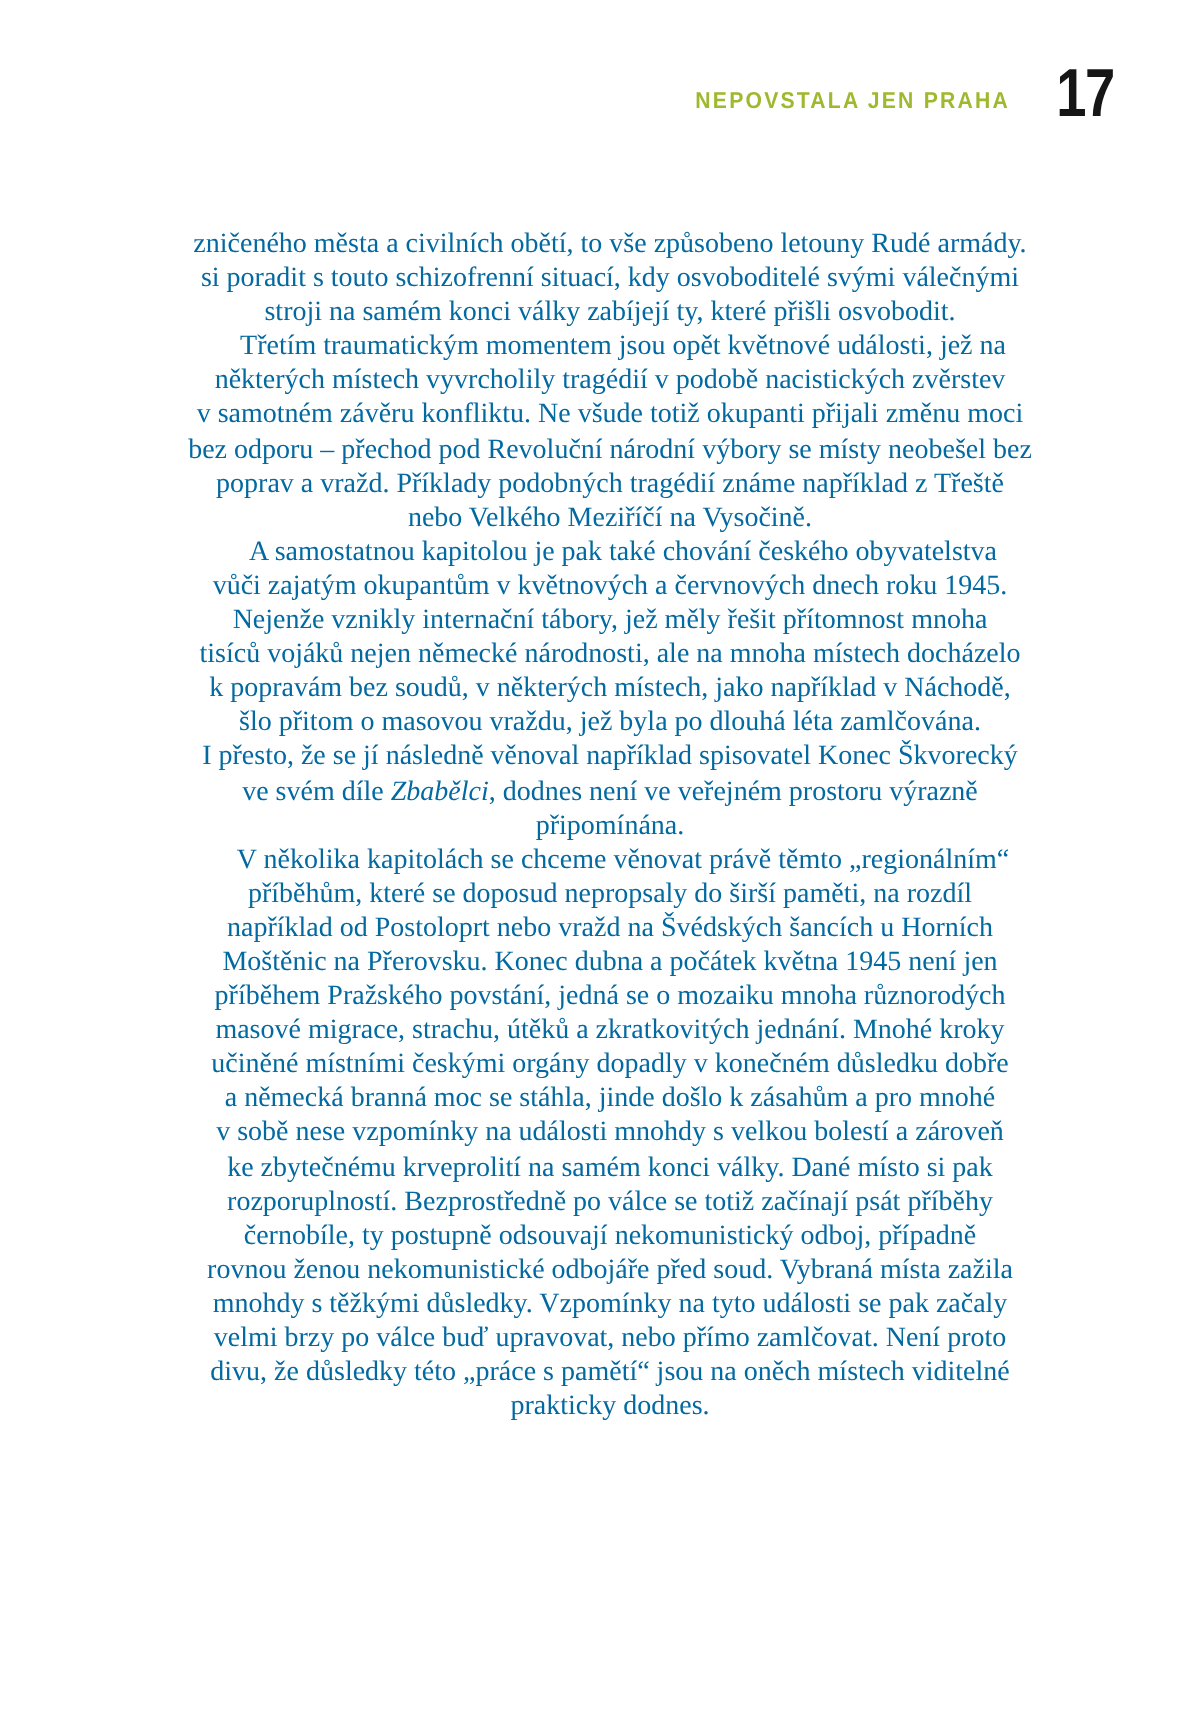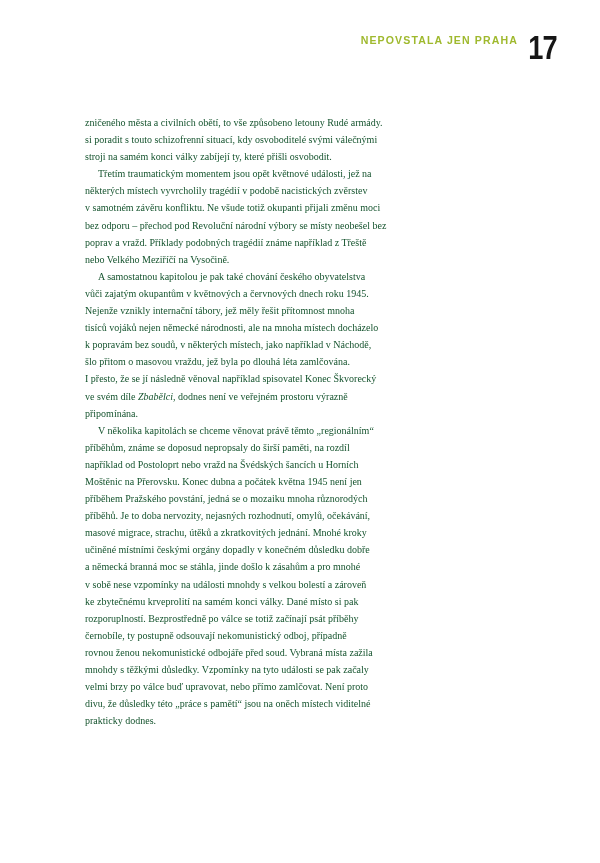--- a/index.html
+++ b/index.html
@@ -12,21 +12,22 @@
     width: 600px;
     height: 863px;
     background: #ffffff;
     overflow: hidden;
   }
   .running-head {
     position: absolute;
     top: 34px;
     right: 43px;
     display: flex;
-    gap: 3px;
+    align-items: flex-end;
+    gap: 16px;
   }
   .running-title {
     font-family: "Liberation Sans", sans-serif;
     font-weight: 700;
     font-size: 11.5px;
     letter-spacing: 1.2px;
     text-transform: uppercase;
     padding-bottom: 5px;
     transform: scaleX(0.92);
     transform-origin: right bottom;
@@ -41,23 +42,24 @@
     transform: scaleX(0.80);
     transform-origin: right bottom;
     letter-spacing: -1px;
   }
   .text-block {
     position: absolute;
     left: 85px;
     top: 114px;
     width: 440px;
     font-family: "Liberation Serif", serif;
-    font-size: 10px;
+    font-size: 14px;
     line-height: 17.1px;
-    color: #14532d;
+    color: #0369a1;
+    text-align: center;
   }
   .line {
     white-space: nowrap;
   }
   .line.indent {
     padding-left: 13px;
   }
   .italic {
     font-style: italic;
   }
@@ -85,25 +87,24 @@
       <div class="line indent"><span>A samostatnou kapitolou je pak také chování českého obyvatelstva</span></div>
       <div class="line"><span>vůči zajatým okupantům v květnových a červnových dnech roku 1945.</span></div>
       <div class="line"><span>Nejenže vznikly internační tábory, jež měly řešit přítomnost mnoha</span></div>
       <div class="line"><span>tisíců vojáků nejen německé národnosti, ale na mnoha místech docházelo</span></div>
       <div class="line"><span>k popravám bez soudů, v některých místech, jako například v Náchodě,</span></div>
       <div class="line"><span>šlo přitom o masovou vraždu, jež byla po dlouhá léta zamlčována.</span></div>
       <div class="line"><span>I přesto, že se jí následně věnoval například spisovatel Konec Škvorecký</span></div>
       <div class="line"><span>ve svém díle </span><span class="italic">Zbabělci</span><span>, dodnes není ve veřejném prostoru výrazně</span></div>
       <div class="line"><span>připomínána.</span></div>
       <div class="line indent"><span>V několika kapitolách se chceme věnovat právě těmto „regionálním“</span></div>
-      <div class="line"><span>příběhům, známe se doposud nepropsaly do širší paměti, na rozdíl</span></div>
+      <div class="line"><span>příběhům, které se doposud nepropsaly do širší paměti, na rozdíl</span></div>
       <div class="line"><span>například od Postoloprt nebo vražd na Švédských šancích u Horních</span></div>
       <div class="line"><span>Moštěnic na Přerovsku. Konec dubna a počátek května 1945 není jen</span></div>
       <div class="line"><span>příběhem Pražského povstání, jedná se o mozaiku mnoha různorodých</span></div>
-      <div class="line"><span>příběhů. Je to doba nervozity, nejasných rozhodnutí, omylů, očekávání,</span></div>
       <div class="line"><span>masové migrace, strachu, útěků a zkratkovitých jednání. Mnohé kroky</span></div>
       <div class="line"><span>učiněné místními českými orgány dopadly v konečném důsledku dobře</span></div>
       <div class="line"><span>a německá branná moc se stáhla, jinde došlo k zásahům a pro mnohé</span></div>
       <div class="line"><span>v sobě nese vzpomínky na události mnohdy s velkou bolestí a zároveň</span></div>
       <div class="line"><span>ke zbytečnému krveprolití na samém konci války. Dané místo si pak</span></div>
       <div class="line"><span>rozporuplností. Bezprostředně po válce se totiž začínají psát příběhy</span></div>
       <div class="line"><span>černobíle, ty postupně odsouvají nekomunistický odboj, případně</span></div>
       <div class="line"><span>rovnou ženou nekomunistické odbojáře před soud. Vybraná místa zažila</span></div>
       <div class="line"><span>mnohdy s těžkými důsledky. Vzpomínky na tyto události se pak začaly</span></div>
       <div class="line"><span>velmi brzy po válce buď upravovat, nebo přímo zamlčovat. Není proto</span></div>

